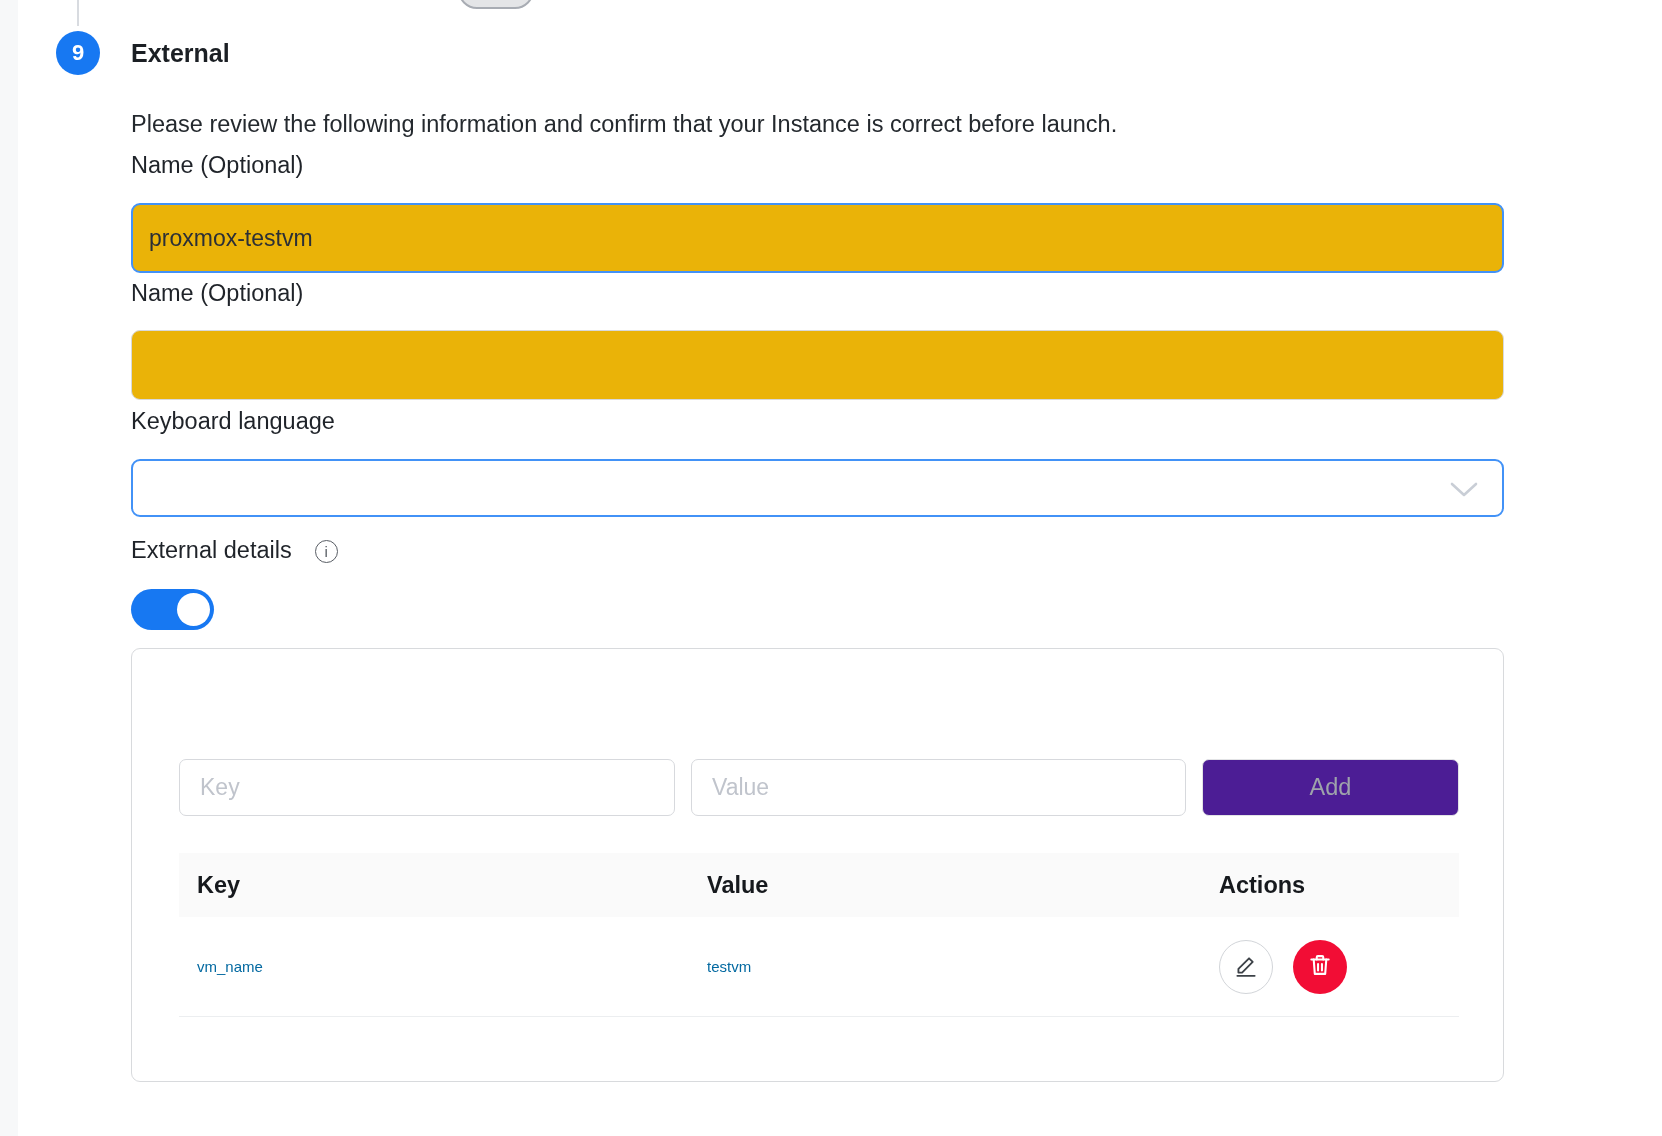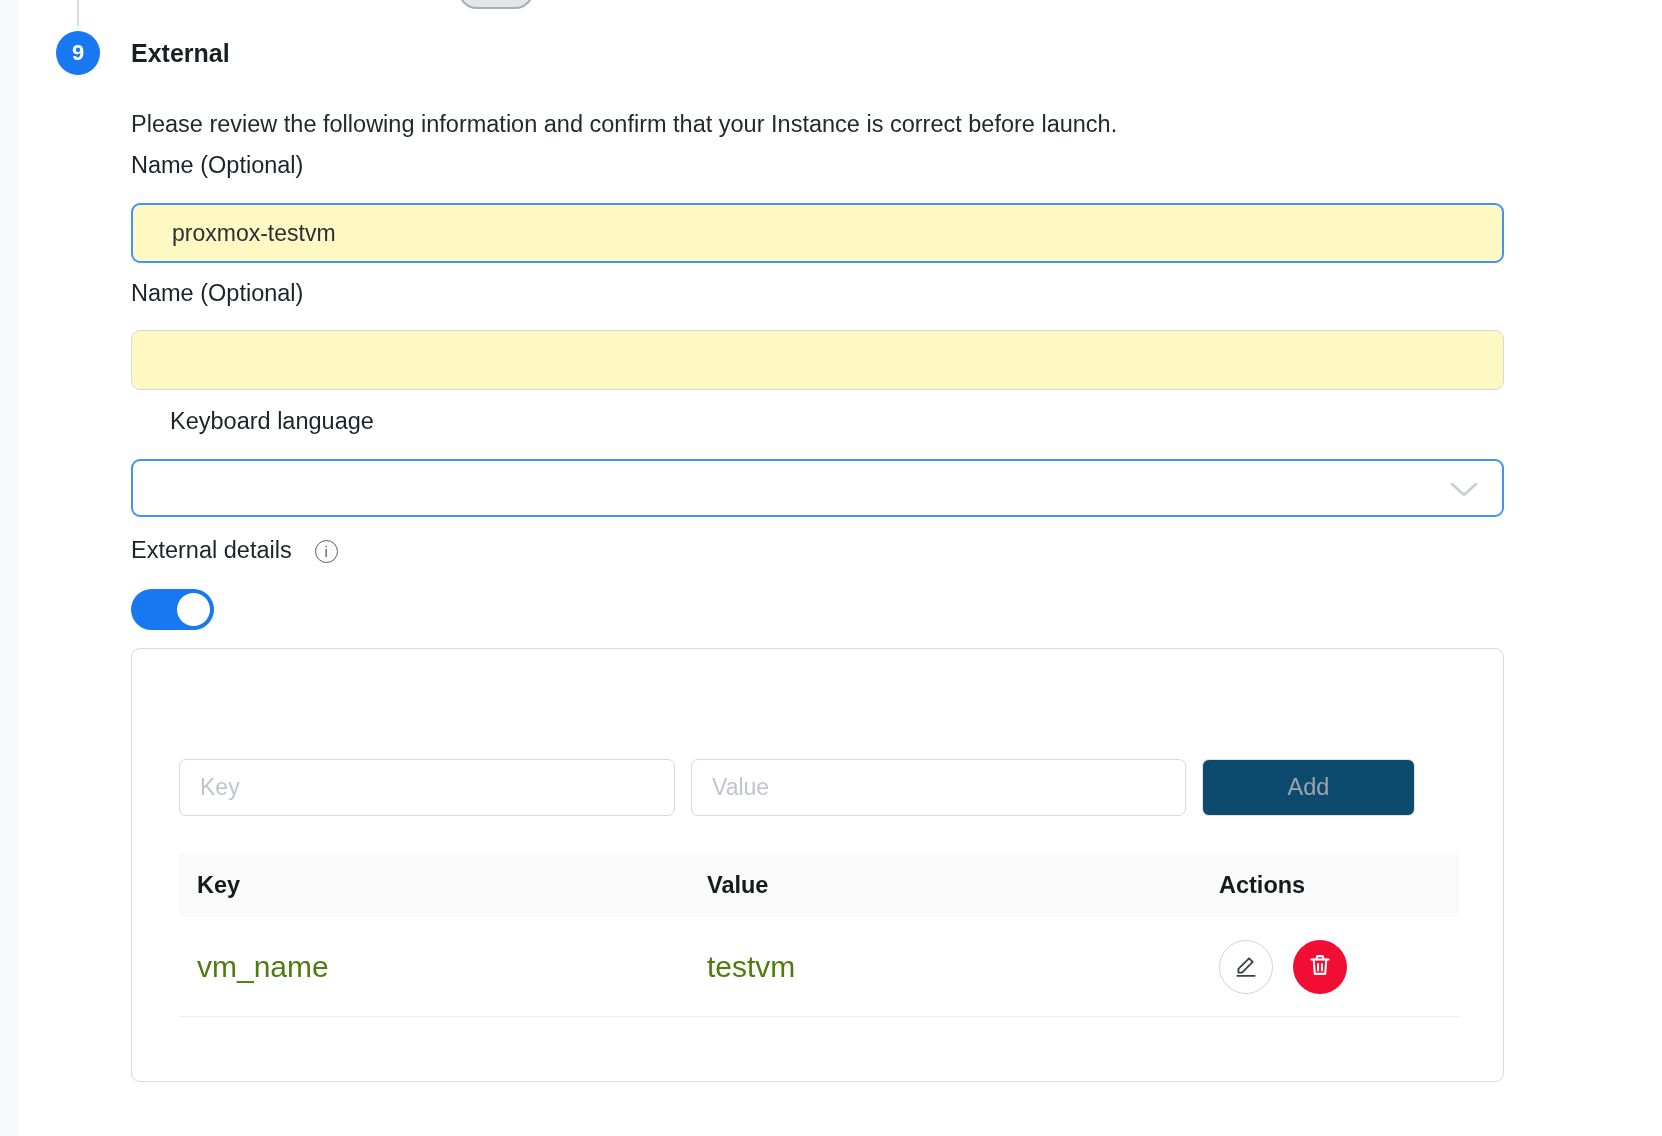--- a/index.html
+++ b/index.html
@@ -61,34 +61,34 @@
     color: #24292e;
   }
   .field-label {
     position: absolute;
     left: 131px;
     font-size: 23.5px;
     color: #1f2329;
   }
   .lbl-name { top: 152px; }
   .lbl-group { top: 280px; }
-  .lbl-keyboard { top: 408px; margin-left: 39px; }
+  .lbl-keyboard { top: 408px; }
   .lbl-external { top: 537px; display: flex; align-items: center; gap: 23px; }
 
   .text-input {
     position: absolute;
     left: 131px;
     width: 1373px;
-    height: 60px;
+    height: 70px;
     border-radius: 9px;
     font-size: 23px;
     font-family: "Liberation Sans", "DejaVu Sans", sans-serif;
     color: #2b2f36;
-    padding: 0 39px;
-    background: #fef9c3;
+    padding: 0 16px;
+    background: #eab308;
     outline: none;
   }
   .text-input::placeholder { color: #c0c4cc; }
   .input-focused { border: 2px solid #4292f7; }
   .input-normal { border: 1.5px solid #d7d9dd; }
   .inp-name { top: 203px; }
   .inp-group { top: 330px; }
 
   .select-box {
     position: absolute;
@@ -157,22 +157,22 @@
     padding: 0 20px;
     outline: none;
     background: #fff;
   }
   .kv-input::placeholder { color: #c0c4cc; }
   .kv-key { left: 47px; width: 496px; }
   .kv-value { left: 559px; width: 495px; }
   .add-btn {
     position: absolute;
     left: 1070px; top: 110px;
-    width: 213px; height: 57px;
-    background: #0c4a6e;
+    width: 257px; height: 57px;
+    background: #4c1d95;
     border: 1.5px solid #e2e3e5;
     border-radius: 7px;
     font-size: 23.5px;
     font-family: "Liberation Sans", "DejaVu Sans", sans-serif;
     color: #9ea3ab;
     cursor: pointer;
   }
   .kv-table {
     position: absolute;
     left: 47px; top: 204px;
@@ -184,22 +184,22 @@
     background: #fafafa;
     align-items: center;
     font-weight: 700;
     font-size: 23.5px;
     color: #16191d;
   }
   .t-row {
     display: flex;
     height: 100px;
     align-items: center;
-    font-size: 30px;
-    color: #4d7c0f;
+    font-size: 15px;
+    color: #0369a1;
     border-bottom: 1.5px solid #eceef0;
   }
   .col-key   { width: 510px; padding-left: 18px; }
   .col-value { width: 512px; padding-left: 18px; }
   .col-actions { width: 258px; padding-left: 18px; display: flex; align-items: center; gap: 20px; }
   .icon-btn {
     width: 54px; height: 54px;
     border-radius: 50%;
     display: flex; align-items: center; justify-content: center;
     cursor: pointer;

